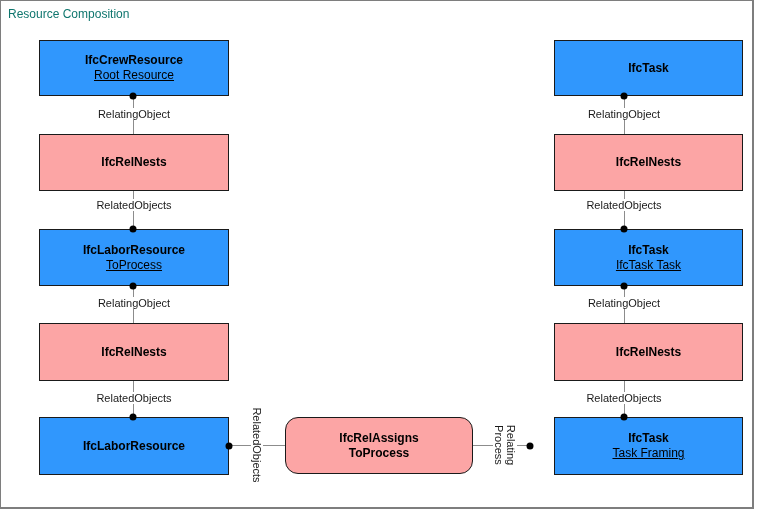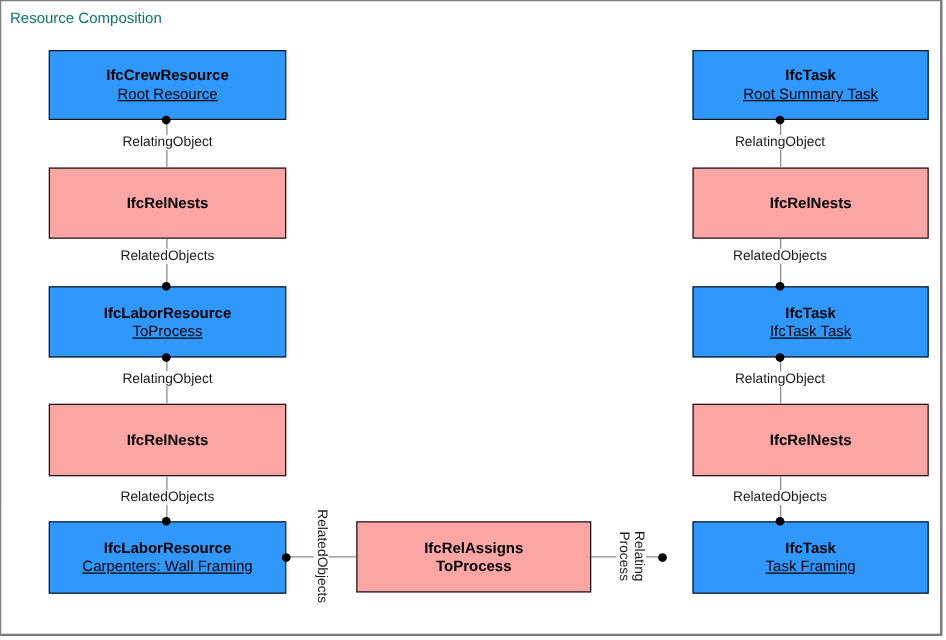--- a/index.html
+++ b/index.html
@@ -41,21 +41,21 @@
   .node.yellow { background: #fca5a5; }
   .node .t { font-weight: bold; }
   .node .s { font-weight: normal; text-decoration: underline; }
   .col-left { left: 38px; width: 190px; }
   .col-right { left: 529px; width: 189px; margin-left: 24px; }
   .r1 { top: 39px;  height: 56px; }
   .r2 { top: 133px; height: 57px; }
   .r3 { top: 228px; height: 57px; }
   .r4 { top: 322px; height: 58px; }
   .r5 { top: 416px; height: 58px; }
-  .mid-box { left: 284px; top: 416px; width: 188px; height: 57px; }
+  .mid-box { left: 284px; top: 416px; width: 188px; height: 57px; border-radius: 13px; }
   .vline {
     position: absolute;
     width: 1px;
     background: #8c8c8c;
   }
   .hline {
     position: absolute;
     height: 1px;
     background: #8c8c8c;
   }
@@ -102,41 +102,39 @@
   </div>
   <div class="node blue col-left r3">
     <div class="t">IfcLaborResource</div>
     <div class="s">ToProcess</div>
   </div>
   <div class="node yellow col-left r4">
     <div class="t">IfcRelNests</div>
   </div>
   <div class="node blue col-left r5">
     <div class="t">IfcLaborResource</div>
-    <div class="s">Carpenters: Wall Framing</div>
   </div>
 
   <div class="vline" style="left:132px; top:95px;  height:38px;"></div>
   <div class="vline" style="left:132px; top:190px; height:38px;"></div>
   <div class="vline" style="left:132px; top:285px; height:37px;"></div>
   <div class="vline" style="left:132px; top:380px; height:36px;"></div>
 
   <div class="dot" style="left:132px; top:95px;"></div>
   <div class="dot" style="left:132px; top:228px;"></div>
   <div class="dot" style="left:132px; top:285px;"></div>
   <div class="dot" style="left:132px; top:416px;"></div>
 
   <div class="edge-label" style="left:133px; top:113px;">RelatingObject</div>
   <div class="edge-label" style="left:133px; top:204px;">RelatedObjects</div>
   <div class="edge-label" style="left:133px; top:302px;">RelatingObject</div>
   <div class="edge-label" style="left:133px; top:397px;">RelatedObjects</div>
 
   <div class="node blue col-right r1">
     <div class="t">IfcTask</div>
-    <div class="s">Root Summary Task</div>
   </div>
   <div class="node yellow col-right r2">
     <div class="t">IfcRelNests</div>
   </div>
   <div class="node blue col-right r3">
     <div class="t">IfcTask</div>
     <div class="s">IfcTask Task</div>
   </div>
   <div class="node yellow col-right r4">
     <div class="t">IfcRelNests</div>

